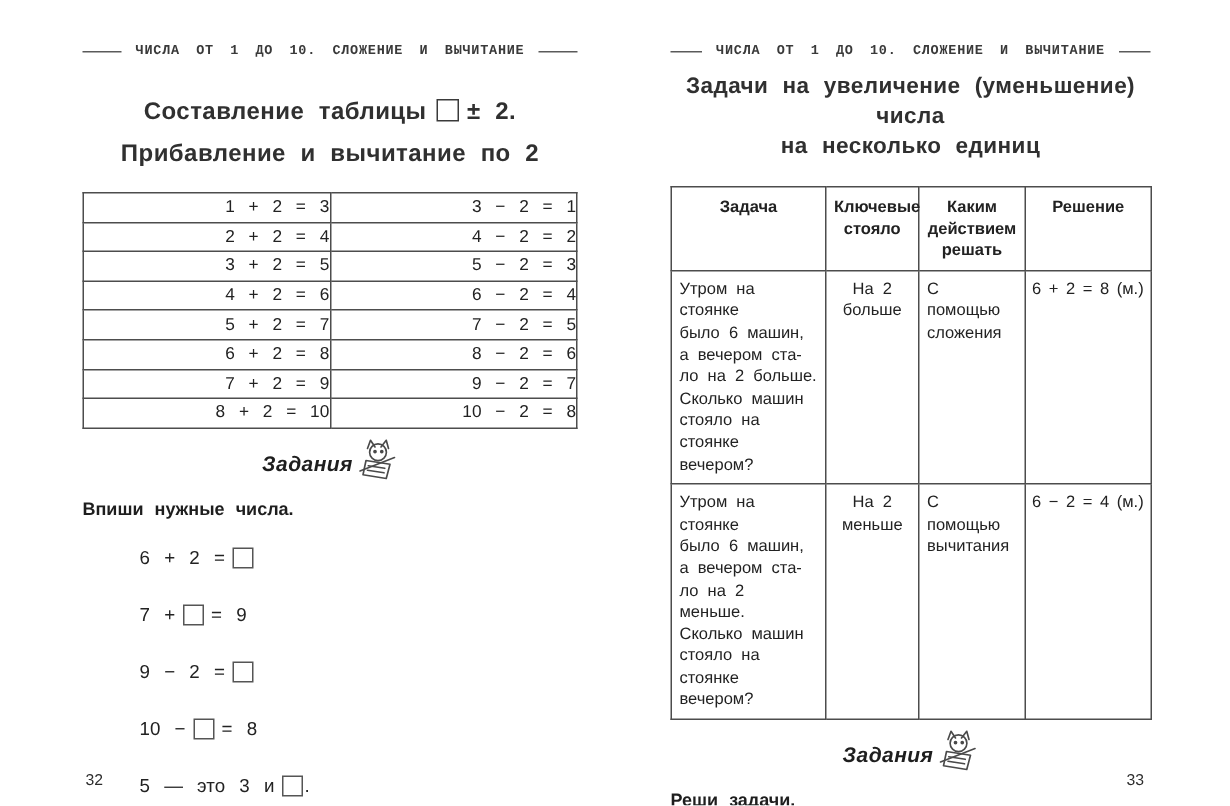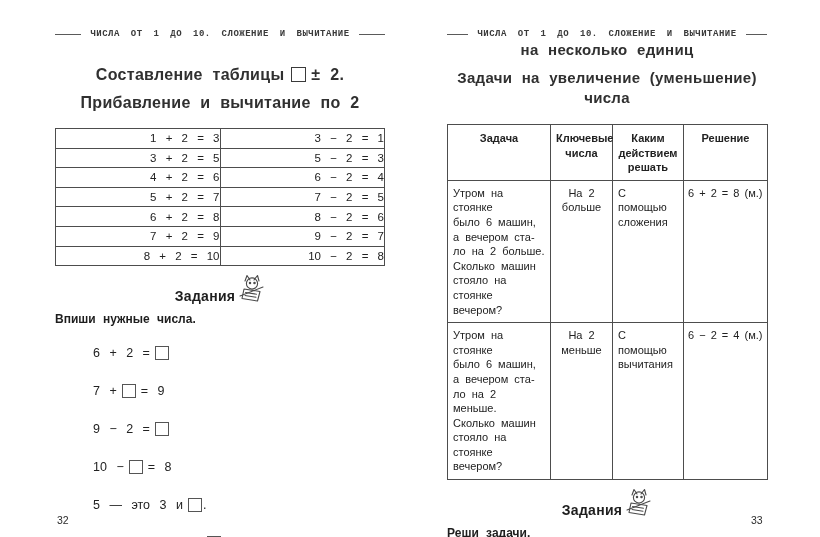--- a/index.html
+++ b/index.html
@@ -32,21 +32,21 @@
           vertical-align:-2px; margin:0 5px 0 7px; background:#fff; }
 
   
   .eq-table { width:100%; margin-top:14px; border-collapse:collapse; }
   .eq-table td {
     width:50%; height:19.6px; border:1.2px solid #4d4d4d; text-align:right;
     font-size:11.5px; color:#222; word-spacing:6px;
   }
 
   
-  .tasks-heading { display:flex; justify-content:center; align-items:flex-end; margin-top:8px; height:30px; }
+  .tasks-heading { display:flex; justify-content:center; align-items:center; margin-top:8px; height:30px;font-style:italic; }
   .tasks-heading .th-label { font-weight:bold; font-size:14px; color:#1e1e1e; letter-spacing:0.3px; }
   .tasks-heading svg { margin-left:3px; margin-top:-4px; }
 
   .instruction { font-weight:bold; font-size:12px; word-spacing:4px; margin-top:8px; color:#1e1e1e; }
 
   
   .exercises { margin-top:10px; margin-left:38px; }
   .exercise { display:flex; align-items:center; height:23px; font-size:12.5px; word-spacing:6px; color:#222;margin-top:15px; }
   .exercise .ebox { display:inline-block; width:14px; height:14px; border:1.1px solid #555;
                     margin:0 5px; background:#fff; flex:0 0 auto; }
@@ -88,20 +88,24 @@
     </div>
 
     <div class="title-line l1"><span>Составление таблицы</span><span class="tbox"></span><span>± 2.</span></div>
     <div class="title-line l2">Прибавление и вычитание по 2</div>
 
     <table class="eq-table">
       <tbody>
         <tr>
           <td>1 + 2 = 3</td>
           <td>3 − 2 = 1</td>
+          </tr>
+        <tr>
+          <td>2 + 2 = 4</td>
+          <td>4 − 2 = 2</td>
           </tr>
         <tr>
           <td>3 + 2 = 5</td>
           <td>5 − 2 = 3</td>
           </tr>
         <tr>
           <td>4 + 2 = 6</td>
           <td>6 − 2 = 4</td>
           </tr>
         <tr>
@@ -172,35 +176,35 @@
   </section>
 
   <section class="page page-right">
 
     <div class="running-head">
       <span class="rule"></span>
       <span class="rh-text">ЧИСЛА ОТ 1 ДО 10. СЛОЖЕНИЕ И ВЫЧИТАНИЕ</span>
       <span class="rule"></span>
     </div>
 
+    <div class="title-line l1">Задачи на увеличение (уменьшение) числа</div>
     <div class="title-line l2">на несколько единиц</div>
-    <div class="title-line l1">Задачи на увеличение (уменьшение) числа</div>
 
     <table class="an-table">
       <colgroup>
         <col class="col-task">
           <col class="col-key">
           <col class="col-how">
           <col class="col-sol">
       </colgroup>
       <tbody>
         <tr>
           <th>Задача</th>
           <th>Ключевые
-числа</th>
+стояло</th>
           <th>Каким
 действием
 решать</th>
           <th>Решение</th>
         </tr>
         <tr>
           <td>Утром на стоянке
 было 6 машин,
 а вечером ста-
 ло на 2 больше.

